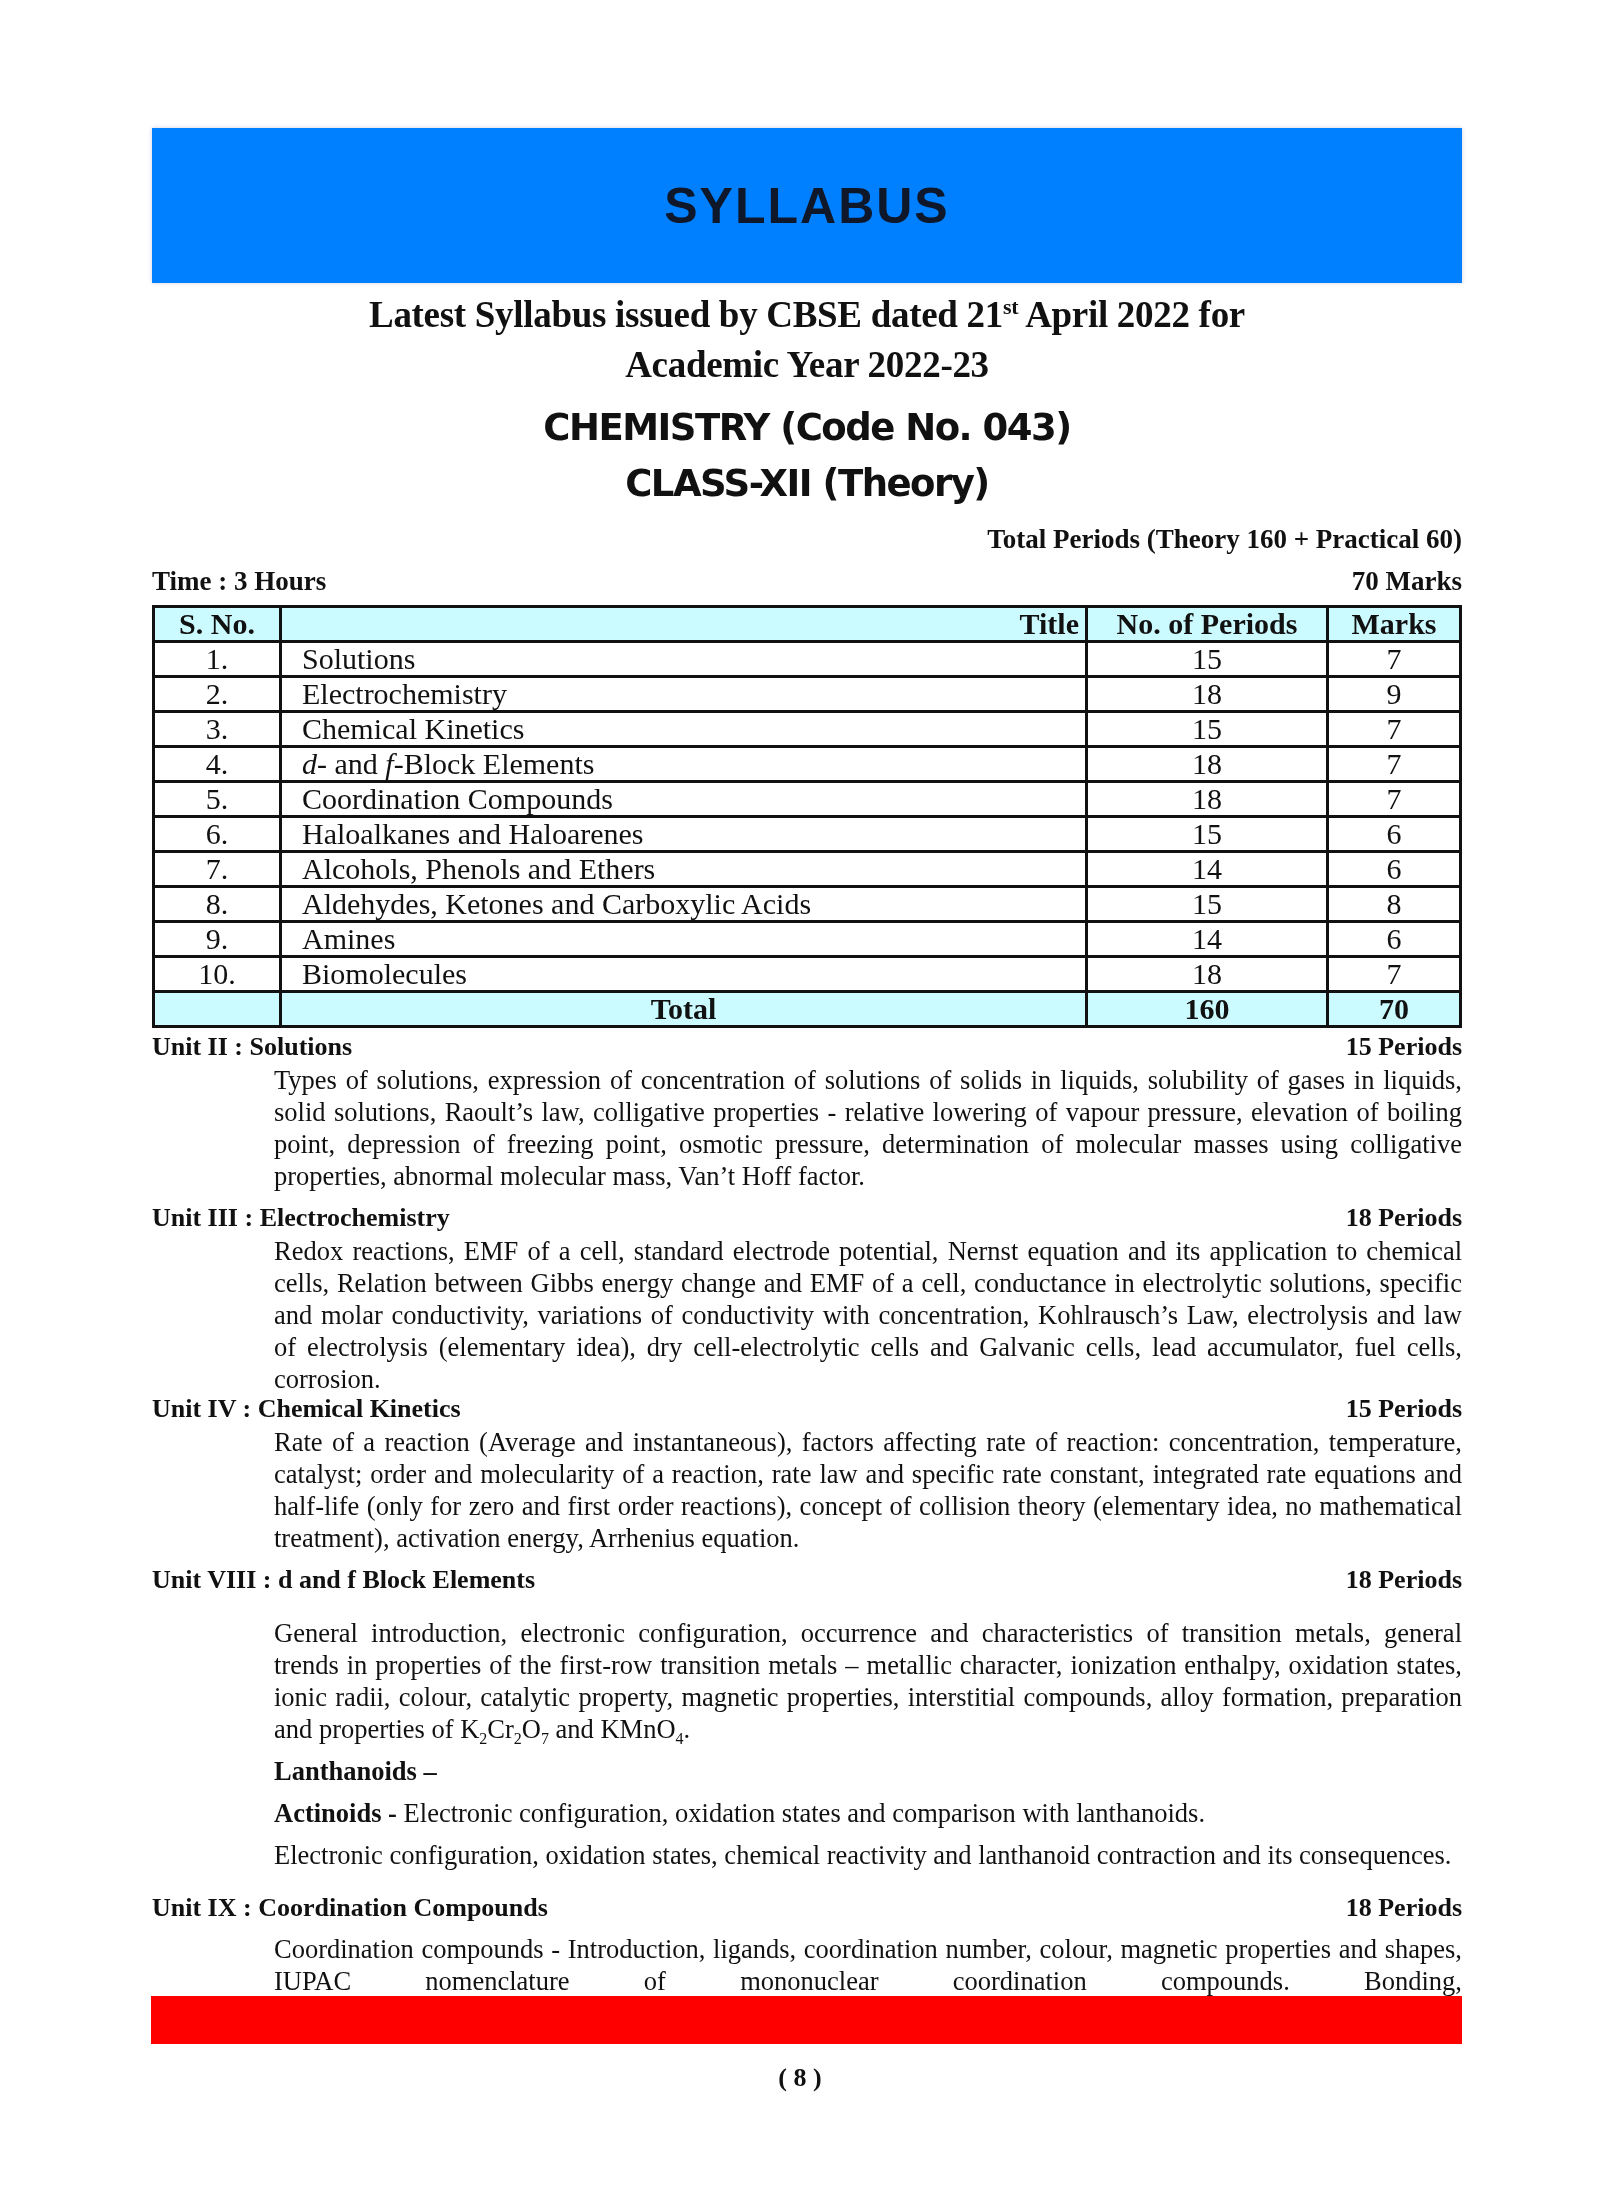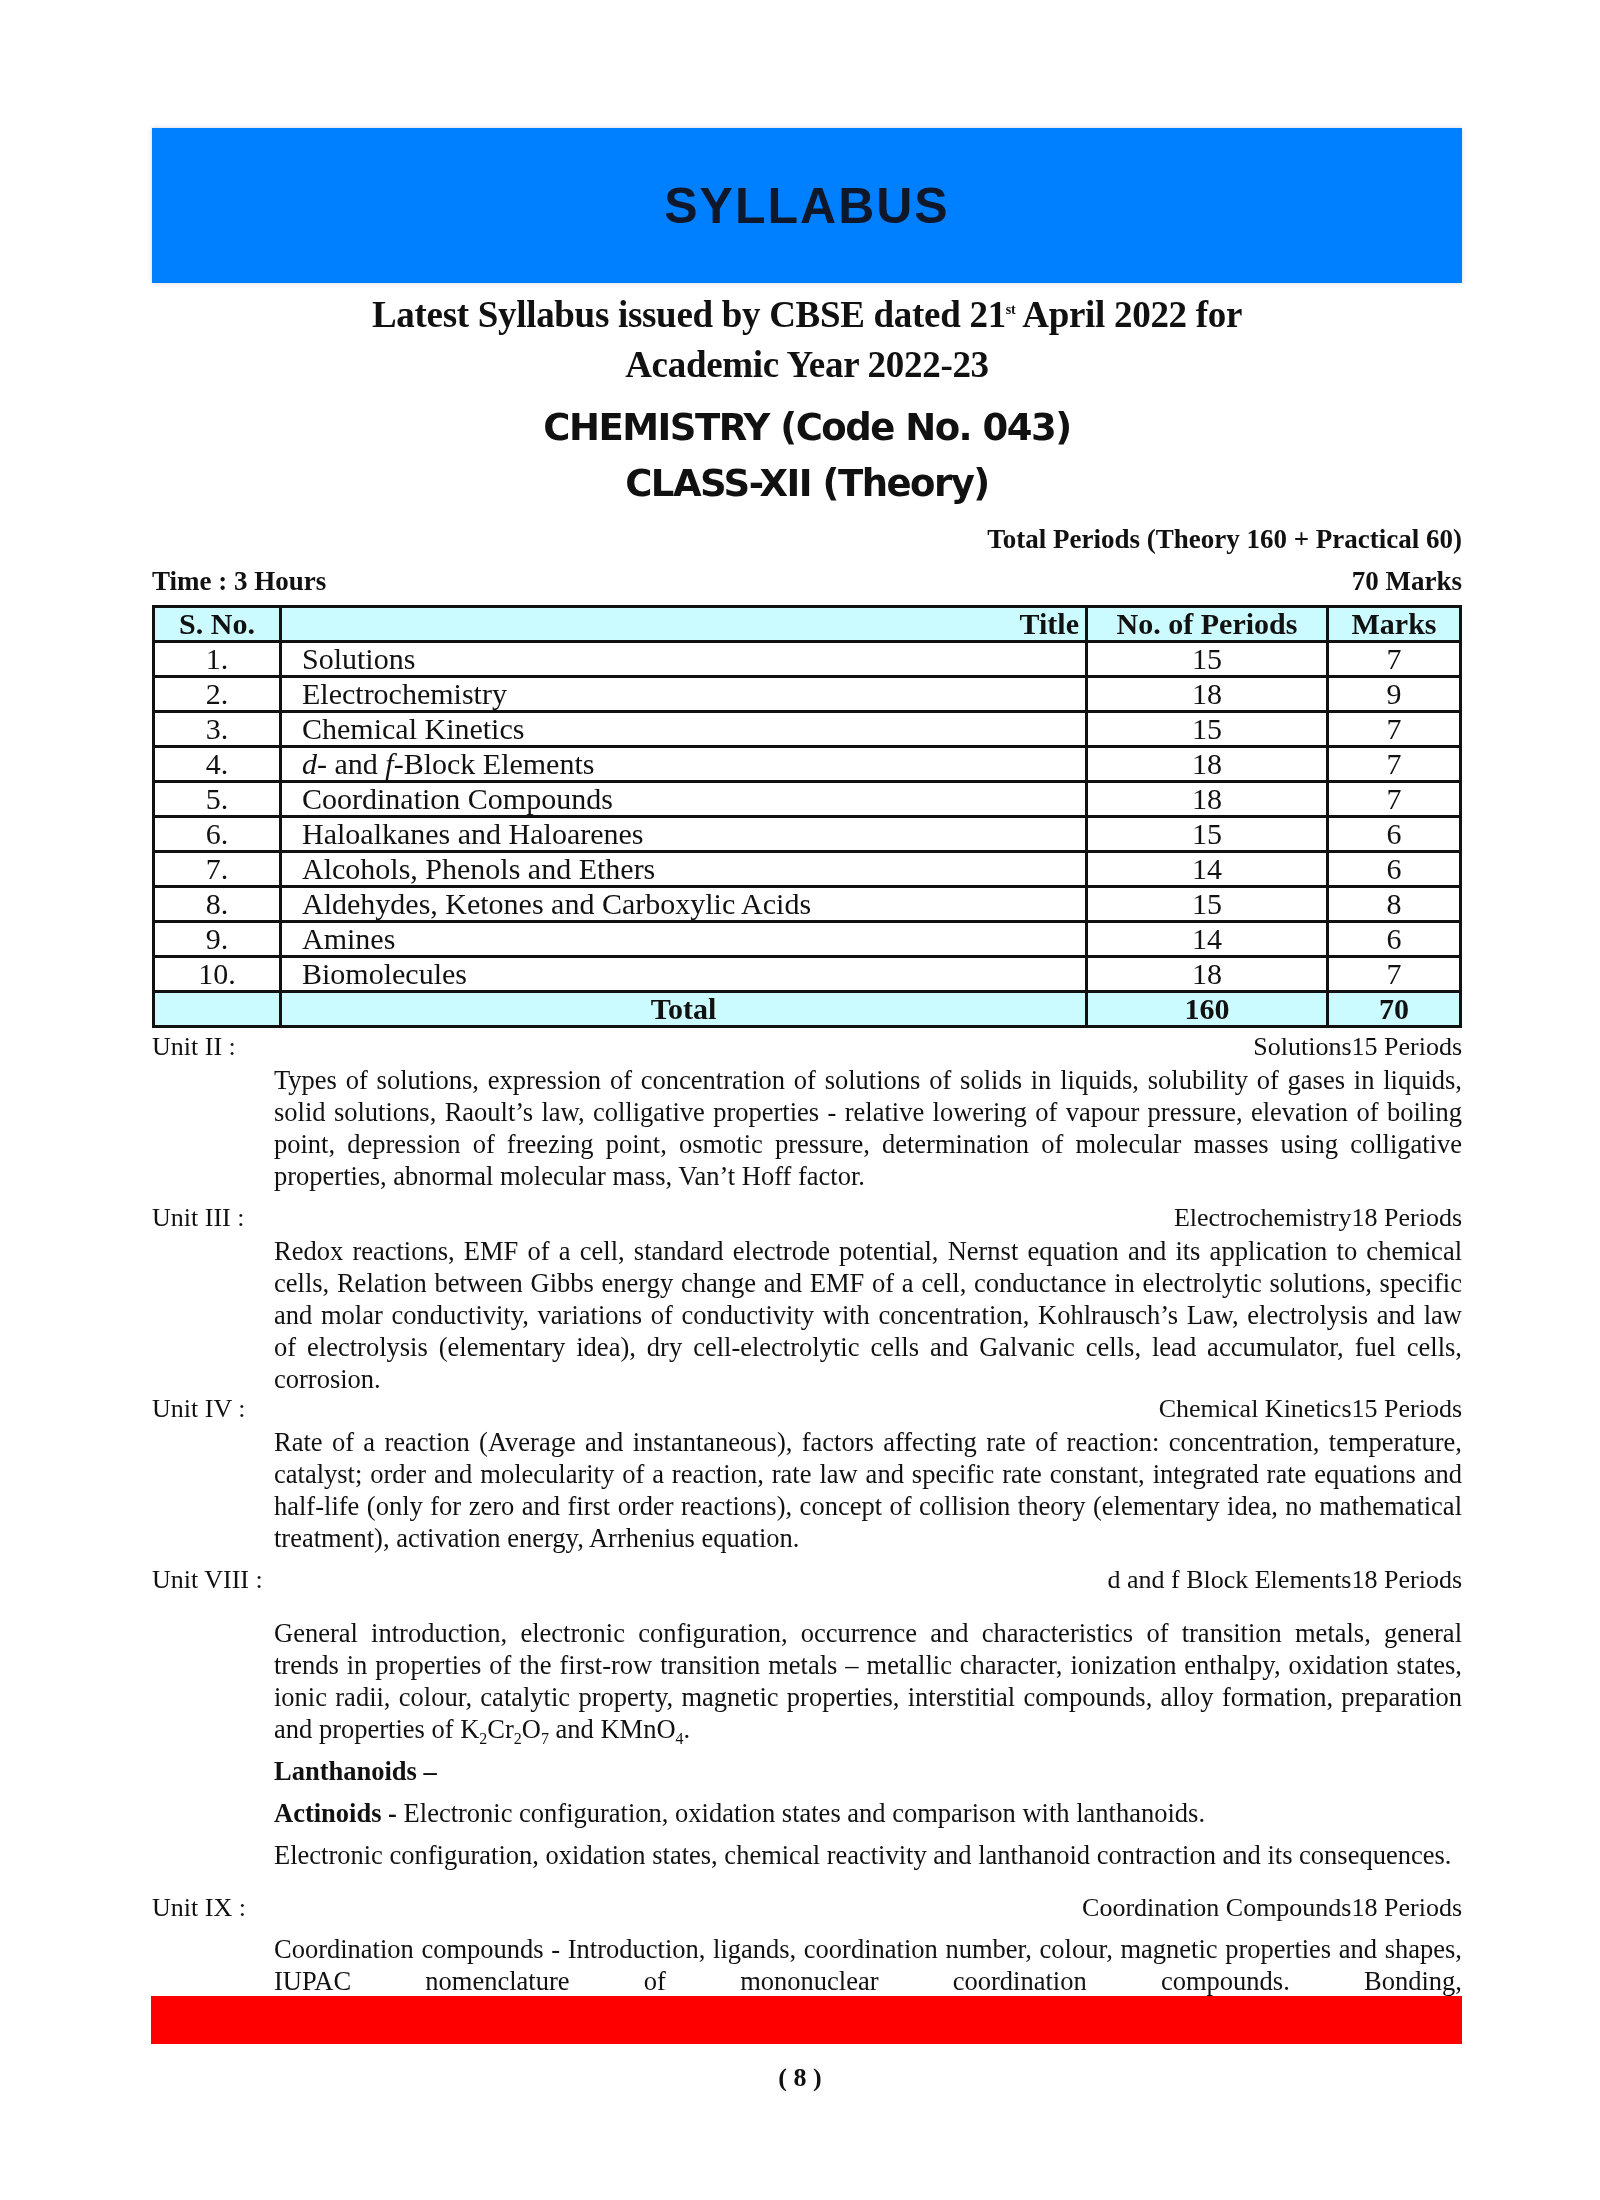--- a/index.html
+++ b/index.html
@@ -5,39 +5,39 @@
   html, body { margin:0; padding:0; background:#ffffff; }
   body { width:1600px; height:2200px; position:relative; overflow:hidden;
          font-family:"Liberation Serif","DejaVu Serif",serif; color:#111; }
   .banner { position:absolute; left:152px; top:128px; width:1310px; height:155px;
             background:#0080ff; box-shadow:0 0 4px rgba(120,120,160,0.35);
             display:flex; align-items:center; justify-content:center; }
   .banner span { font-family:"Liberation Sans","DejaVu Sans",sans-serif; font-weight:bold;
                  color:#0f172a; font-size:50px; letter-spacing:2px; }
   .center { position:absolute; left:152px; width:1310px; text-align:center; font-weight:bold; }
   .t1 { top:290px; font-size:37px; line-height:50px; letter-spacing:-0.3px; }
-  .t1 sup { font-size:14px; vertical-align:super; line-height:0; }
+  .t1 sup { font-size:22px; vertical-align:super; line-height:0; }
   .t2 { top:400px; font-size:37px; font-family:"DejaVu Sans","Liberation Sans",sans-serif;
         letter-spacing:-1.5px; line-height:56px; }
   .row-lr { position:absolute; left:152px; width:1310px; font-weight:bold; font-size:27px;
             display:flex; justify-content:space-between; }
   .r-tp { top:524px; justify-content:flex-end; }
   .r-time { top:566px; }
   table.syl { position:absolute; left:152px; top:605px; width:1310px; border-collapse:collapse;
               font-size:30px; }
   table.syl td, table.syl th { border:3px solid #111; height:32px; padding:0 6px; line-height:30px; }
   table.syl th { background:#ccfbff; font-weight:bold; }
   table.syl tr.total td { background:#ccfbff; font-weight:bold;margin-left:46px; }
   .c-sno { width:112px; text-align:center; }
   .c-title { text-align:left; padding-left:20px !important; }
   .c-per { width:226px; text-align:center; }
   .c-mk { width:118px; text-align:center; }
   .th-title { text-align:right; padding-left:20px !important; }
   .unit { position:absolute; left:152px; width:1310px; font-size:26px; }
-  .unit-head { display:flex; font-weight:normal; line-height:34px;text-align:right; }
+  .unit-head { display:flex; font-weight:bold; line-height:34px; }
   .unit-head .u-label { white-space:pre; }
   .unit-head .u-name { flex:1; }
   .unit-body { margin-left:122px; text-align:justify; line-height:32px; font-size:26.5px; }
   .unit-body p { margin:0; }
   .unit-body .gap { margin-top:10px; }
   .bold { font-weight:bold; }
   .redbar { position:absolute; left:151px; top:1996px; width:1311px; height:48px; background:#ff0000; }
   .pageno { position:absolute; left:0; width:1600px; top:2063px; text-align:center;
             font-weight:bold; font-size:26px; }
   sub { font-size:16px; line-height:0; }

